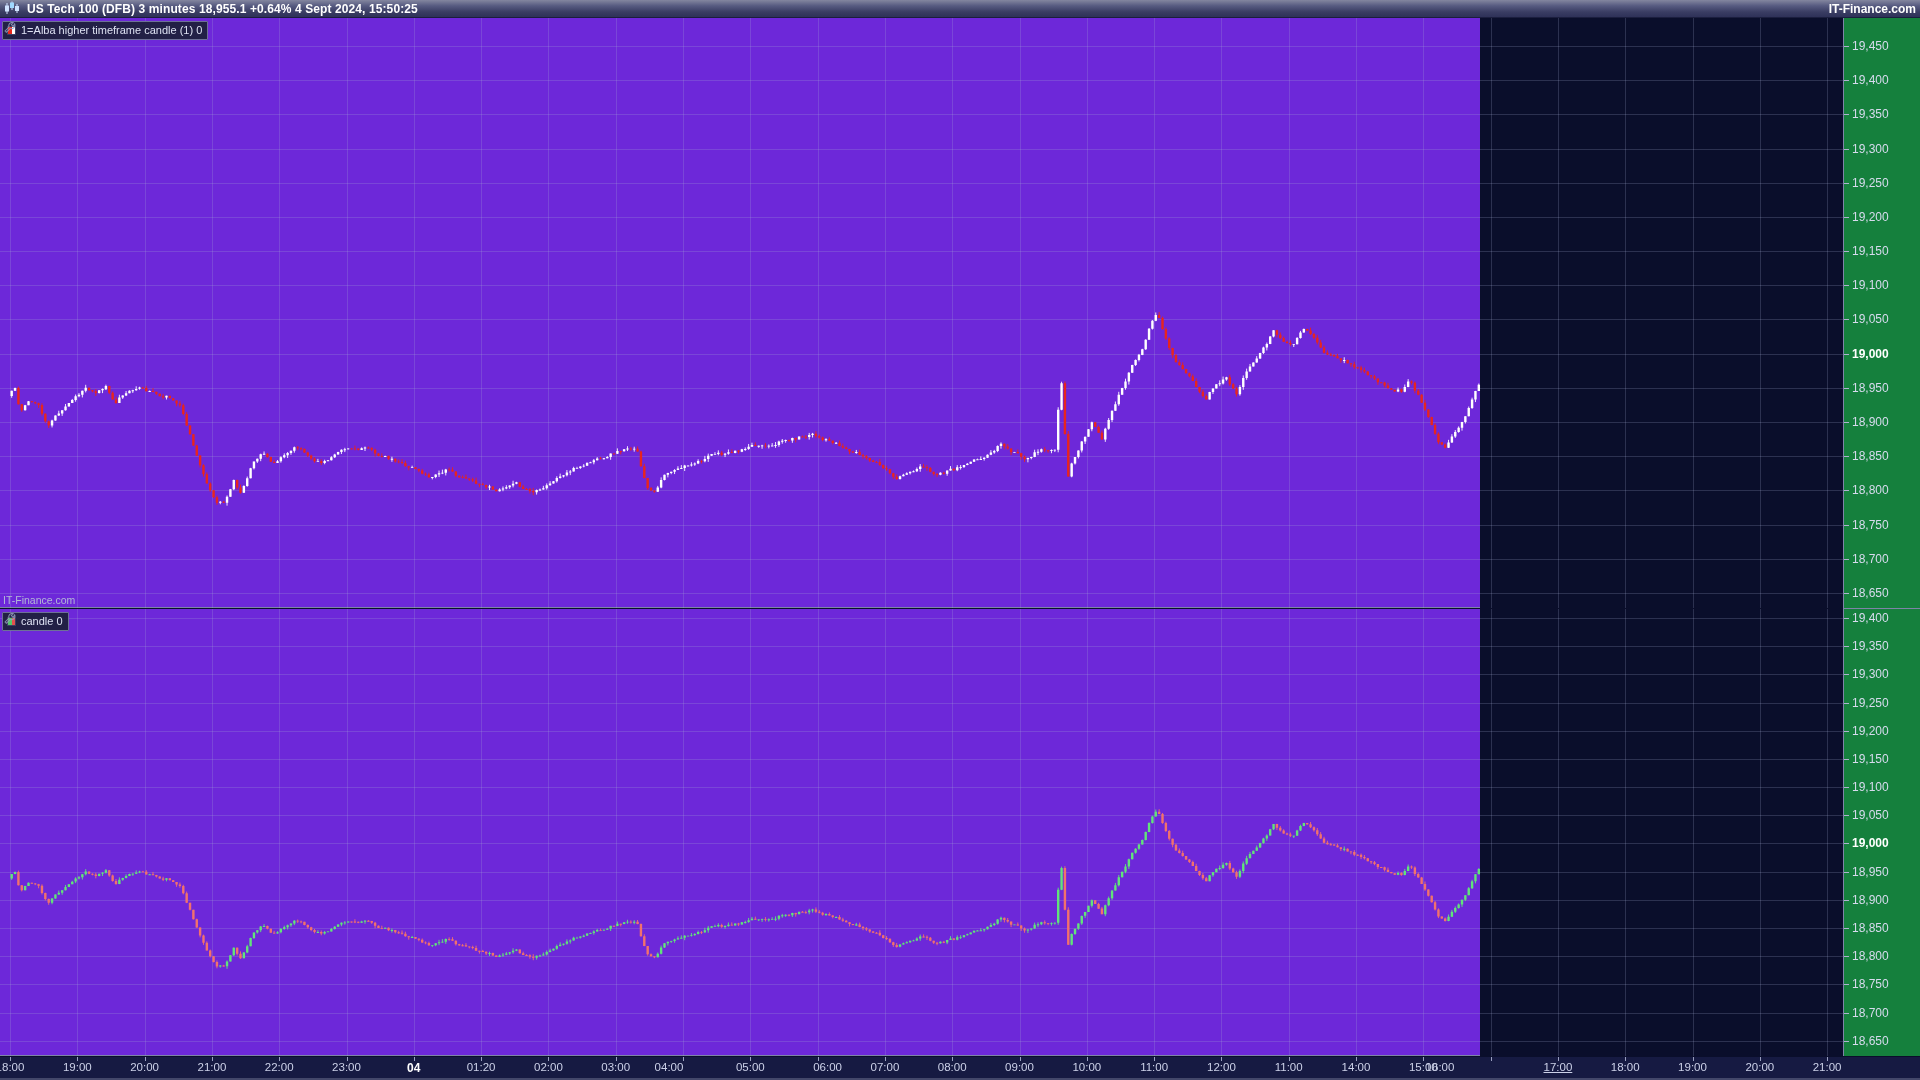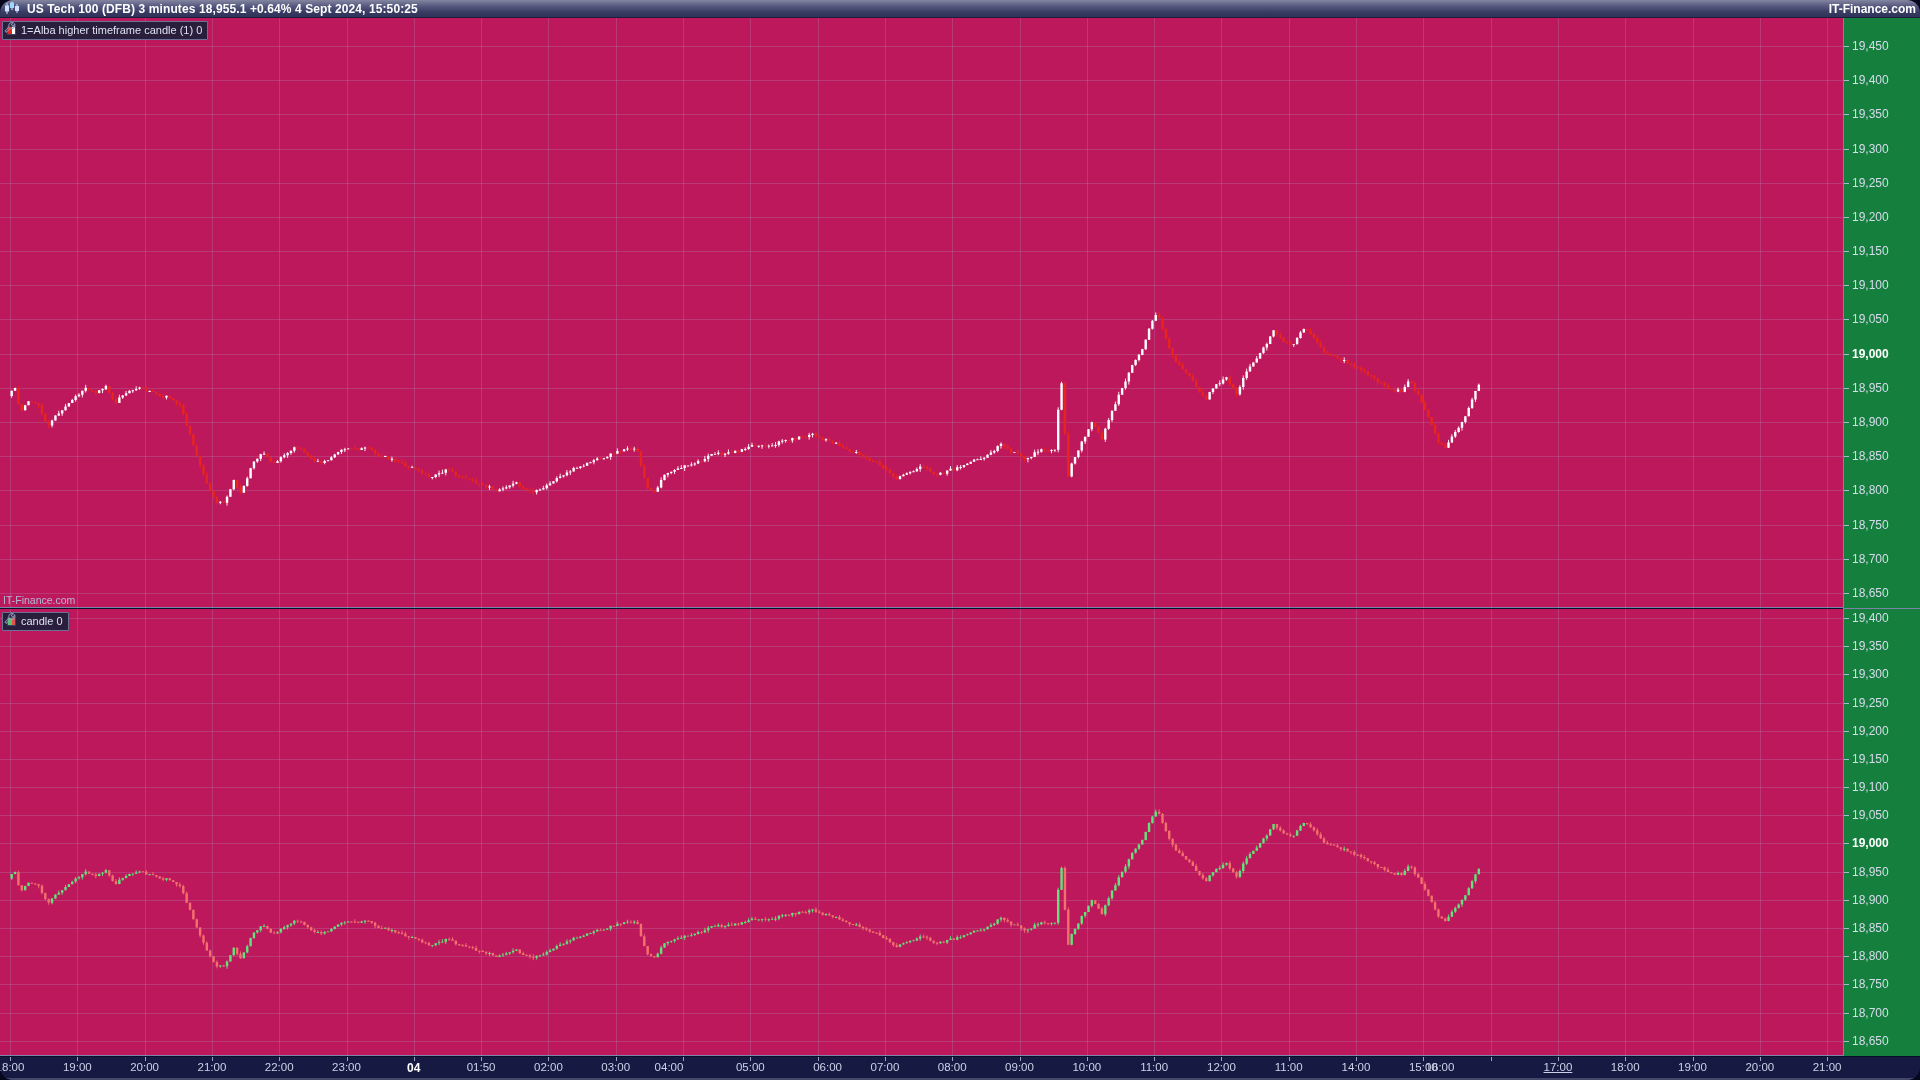--- a/index.html
+++ b/index.html
@@ -1,33 +1,33 @@
 <!DOCTYPE html>
 <html><head>
 <meta charset="utf-8">
 <style>
   html,body{margin:0;padding:0;background:#05071c;}
   *{box-sizing:border-box;}
   .app{
     position:relative;width:1920px;height:1080px;overflow:hidden;
-    background:#0a0e2b;font-family:"Liberation Sans",sans-serif;border-radius:13px;
+    background:#0a0e2b;font-family:"Liberation Sans",sans-serif;
     -webkit-font-smoothing:antialiased;
   }
   
   .titlebar{
     position:absolute;left:0;top:0;width:1920px;height:18px;
     background:linear-gradient(180deg,#83869f 0%,#565a80 35%,#3a3d63 70%,#2e3158 100%);
     border-bottom:1px solid #1b1e3e;
     display:flex;align-items:center;color:#ffffff;font-size:12px;font-weight:bold;
   }
   .titlebar .tb-icon{display:inline-flex;margin:0 6px 0 4px;}
   .titlebar .tb-text{white-space:nowrap;letter-spacing:.1px;}
   .titlebar .tb-brand{margin-left:auto;margin-right:4px;font-weight:bold;font-size:12px;}
   
-  .panel{position:absolute;left:0;width:1843px;background:#be185d;}
+  .panel{position:absolute;left:0;width:1480px;background:#6d28d9;}
   #panel1{top:18px;height:590px;border-bottom:1px solid #7e84a8;}
   #panel2{top:609px;height:447px;border-bottom:1px solid #7e84a8;}
   .panel svg{position:absolute;left:0;top:0;}
   .plot-right-border{position:absolute;top:18px;left:1843px;width:1px;height:1038px;background:#7e84a8;}
   
   .ind-box{
     position:absolute;left:2px;display:inline-flex;align-items:center;gap:5px;
     background:rgba(28,31,58,.92);border:1px solid #6d7196;border-radius:1px;
     padding:2px 5px 2px 4px;color:#dde1f2;font-size:11px;line-height:13px;white-space:nowrap;
     z-index:5;cursor:default;
@@ -297,21 +297,21 @@
       <div class="x-tick-label" style="left: 144.6px;">20:00</div>
       <div class="x-tick-mark" style="left: 212px;"></div>
       <div class="x-tick-label" style="left: 211.9px;">21:00</div>
       <div class="x-tick-mark" style="left: 279px;"></div>
       <div class="x-tick-label" style="left: 279.2px;">22:00</div>
       <div class="x-tick-mark" style="left: 347px;"></div>
       <div class="x-tick-label" style="left: 346.5px;">23:00</div>
       <div class="x-tick-mark" style="left: 414px;"></div>
       <div class="x-tick-label bold" style="left: 413.8px;">04</div>
       <div class="x-tick-mark" style="left: 481px;"></div>
-      <div class="x-tick-label" style="left: 481.1px;">01:50</div>
+      <div class="x-tick-label" style="left: 481.1px;">01:20</div>
       <div class="x-tick-mark" style="left: 548px;"></div>
       <div class="x-tick-label" style="left: 548.4px;">02:00</div>
       <div class="x-tick-mark" style="left: 616px;"></div>
       <div class="x-tick-label" style="left: 615.7px;">03:00</div>
       <div class="x-tick-mark" style="left: 683px;"></div>
       <div class="x-tick-label" style="left: 669px; text-align: center;">04:00</div>
       <div class="x-tick-mark" style="left: 750px;"></div>
       <div class="x-tick-label" style="left: 750.3px;">05:00</div>
       <div class="x-tick-mark" style="left: 818px;"></div>
       <div class="x-tick-label" style="left: 817.6px; margin-left: 10px;">06:00</div>

